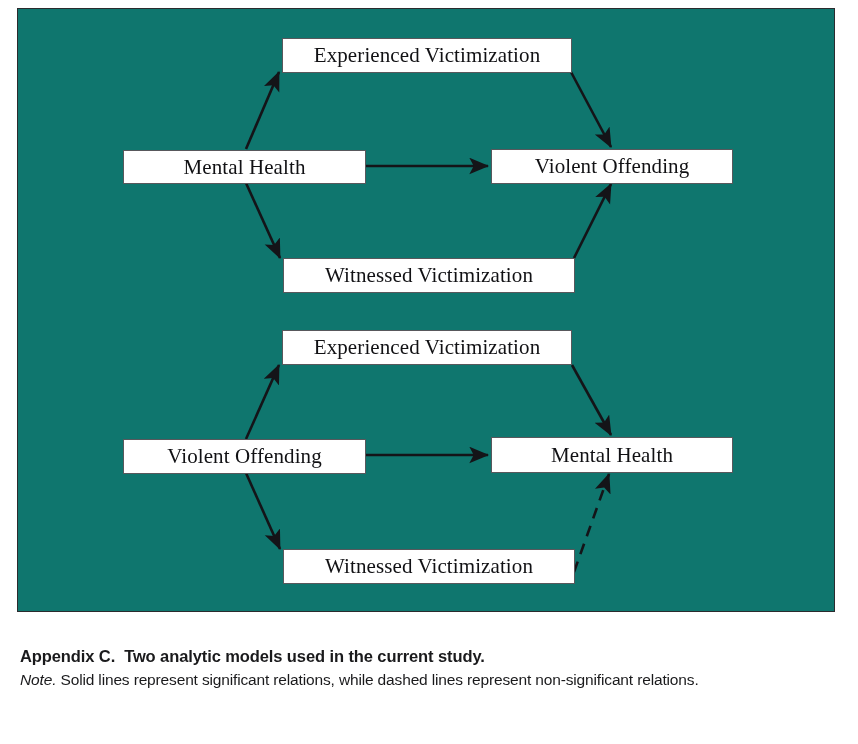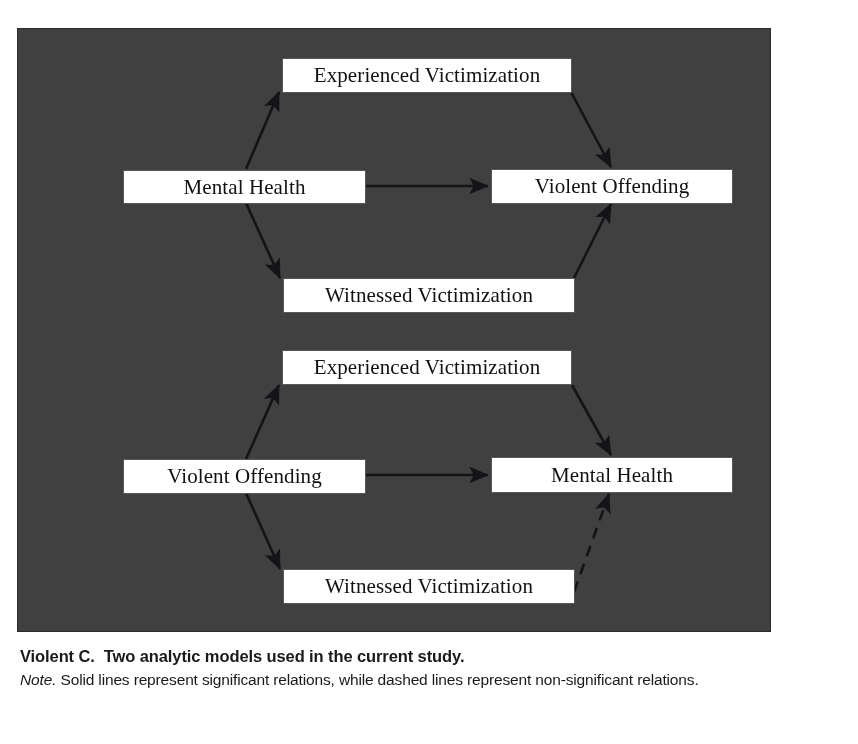--- a/index.html
+++ b/index.html
@@ -21,26 +21,26 @@
     position: absolute;
     left: 0; top: 0;
     width: 858px;
     height: 744px;
   }
 
   
   #figure-frame {
     position: absolute;
     left: 17px;
-    top: 28px;
-    width: 754px;
+    top: 8px;
+    width: 818px;
     height: 604px;
     border: 1.4px solid #2b2b2e;
     box-sizing: border-box;
-    background: #404040;
+    background: #0f766e;
   }
 
   #diagram-svg {
     position: absolute;
     left: 0;
     top: 0;
     width: 858px;
     height: 624px;
     overflow: visible;
   }
@@ -160,20 +160,20 @@
     </div>
 
     <div class="node" style="left:265px; top:540px; width:292px; height:35px;">
       <span>Witnessed Victimization</span>
     </div>
 
   </div>
 
   <div id="caption">
     <div id="caption-line-1">
-      <span id="caption-label">Violent C.</span><span>&nbsp; </span><span id="caption-title">Two analytic models used in the current study.</span>
+      <span id="caption-label">Appendix C.</span><span>&nbsp; </span><span id="caption-title">Two analytic models used in the current study.</span>
     </div>
     <div id="caption-line-2">
       <span id="note-label">Note.</span><span id="note-text"> Solid lines represent significant relations, while dashed lines represent non-significant relations.</span>
     </div>
   </div>
 
 </div>
 
 </body></html>

